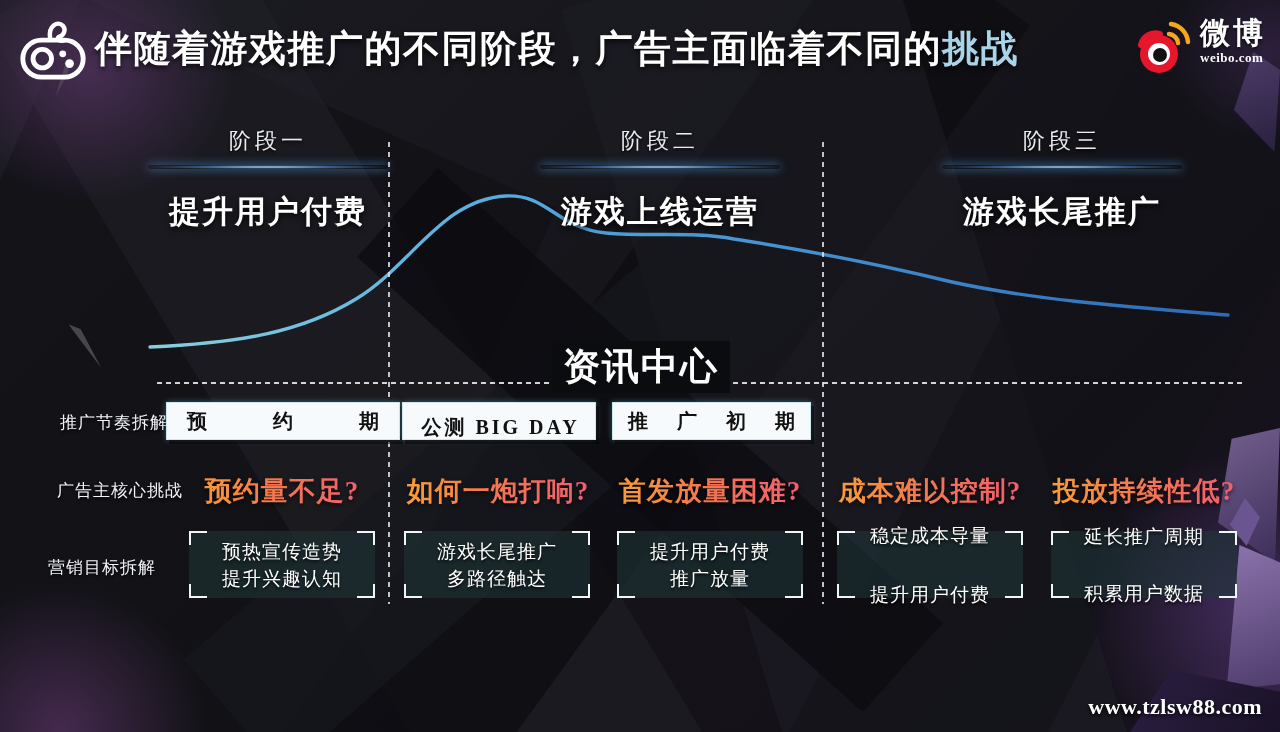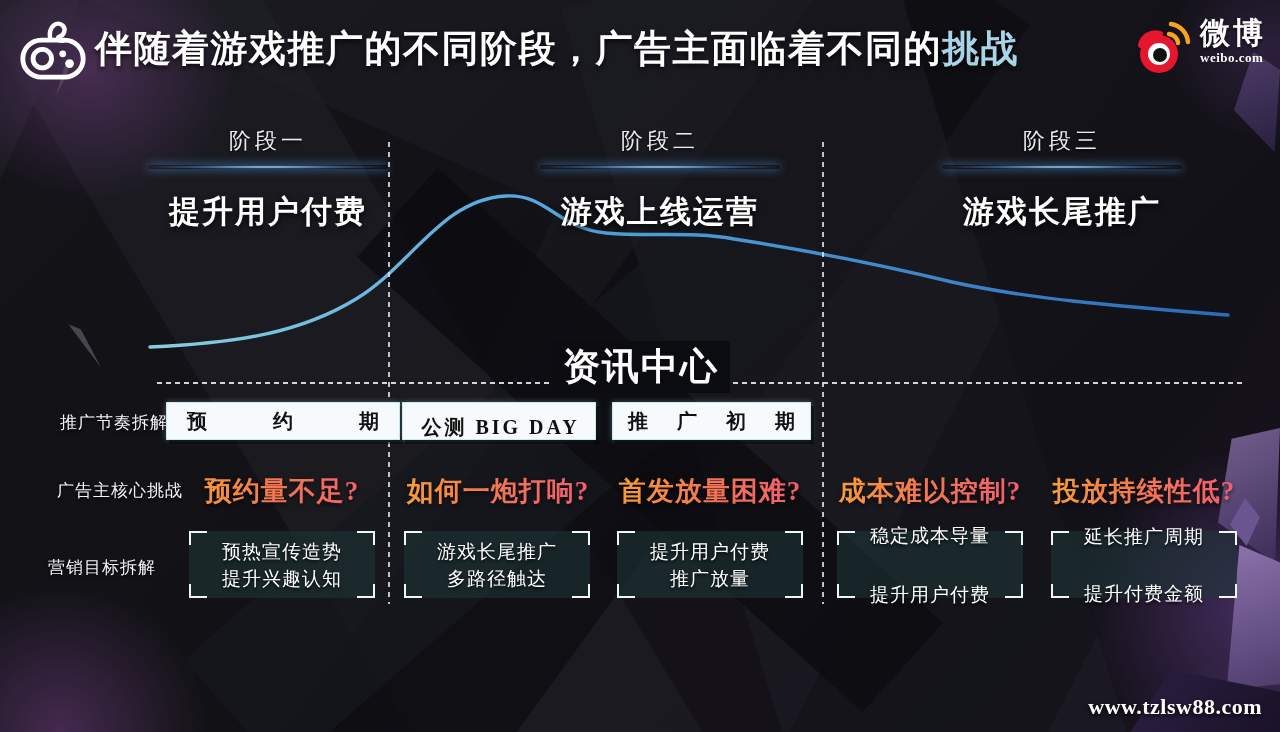--- a/index.html
+++ b/index.html
@@ -219,18 +219,18 @@
   <div class="goal-box gb3">
     <div class="goal-line">提升用户付费</div>
     <div class="goal-line">推广放量</div>
   </div>
   <div class="goal-box gb4">
     <div class="goal-line">稳定成本导量</div>
     <div class="goal-line">提升用户付费</div>
   </div>
   <div class="goal-box gb5">
     <div class="goal-line">延长推广周期</div>
-    <div class="goal-line">提升付费金额</div>
+    <div class="goal-line">积累用户数据</div>
   </div>
 
   <div class="watermark">www.tzlsw88.com</div>
 
 </div>
 
 </body></html>

